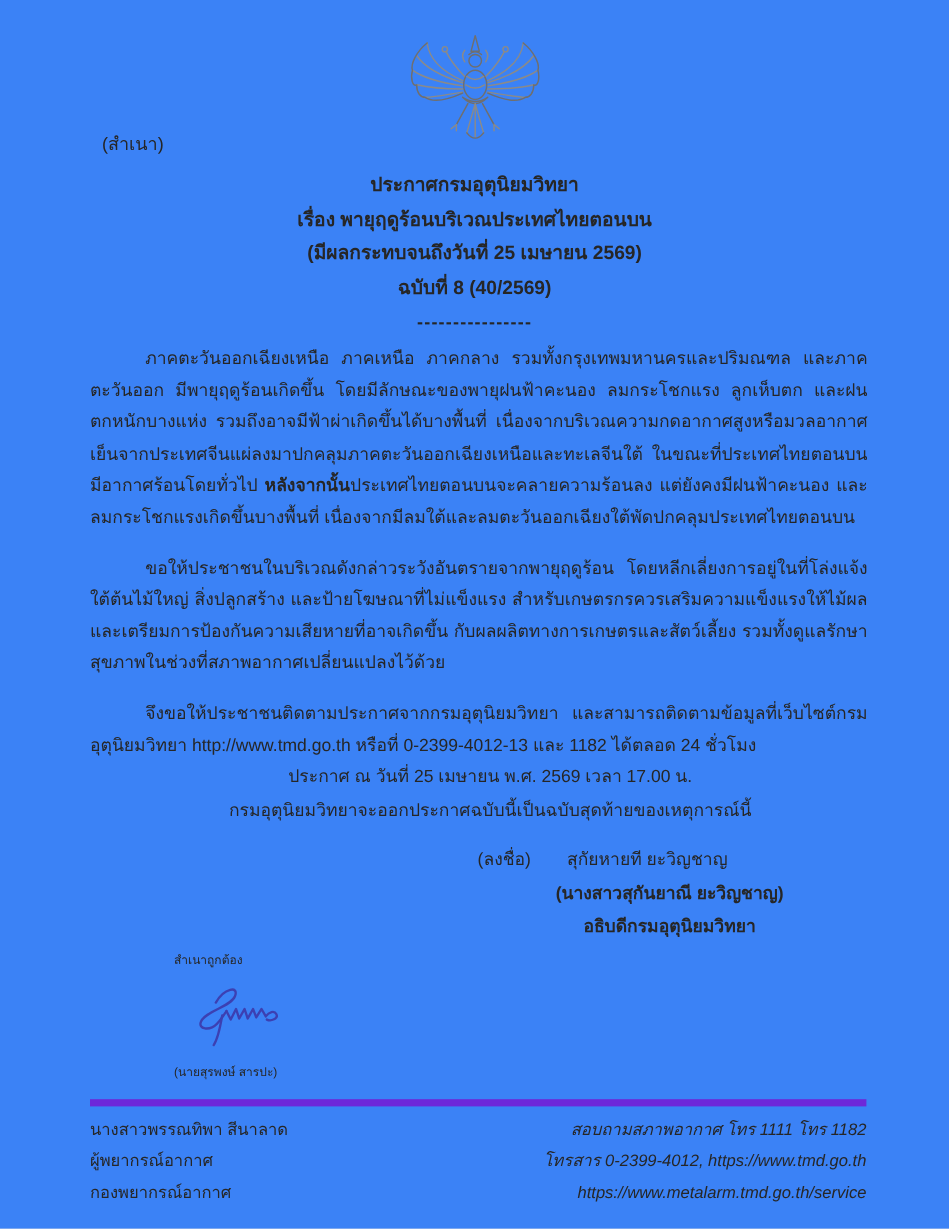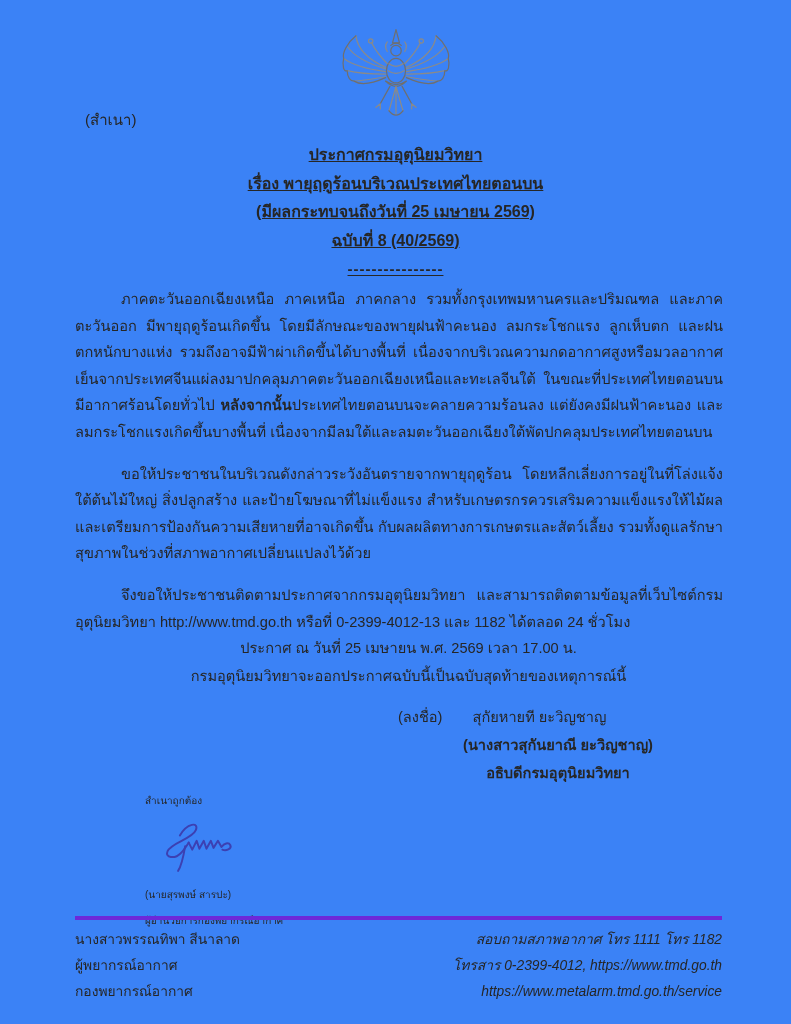--- a/index.html
+++ b/index.html
@@ -19,21 +19,20 @@
   .emblem{
     position:absolute;top:24px;left:50%;transform:translateX(-50%);
     width:122px;height:116px;
   }
   .header-block{
     position:absolute;top:141px;left:0;right:0;
     text-align:center;
     font-weight:bold;
     font-size:16px;
     line-height:28.5px;
-    text-decoration:underline;
   }
   .divider-line{
     font-weight:bold;
     letter-spacing:1px;
     font-size:15px;
   }
   .body-block{
     position:absolute;top:286px;left:75px;width:648px;
     font-size:14.6px;
     line-height:26.6px;
@@ -61,21 +60,21 @@
   .cert-block{
     position:absolute;top:788px;left:100px;
     font-size:10px;
     line-height:26px;
     margin-left:45px;
   }
   .cert-sign{display:block;margin:2px 0 4px 2px;width:110px;height:62px;}
   .cert-name{margin-top:2px;}
   .footer{
     position:absolute;top:916px;left:75px;right:69px;
-    border-top:4px solid #6d28d9;
+    border-top:6px solid #6d28d9;
     padding-top:7px;
     display:flex;justify-content:space-between;
     font-size:13.8px;
     line-height:26px;
   }
   .footer .right{text-align:right;font-style:italic;}
   .muted-stroke{stroke:#8a8a8a;fill:none;stroke-width:1.4;stroke-linecap:round;stroke-linejoin:round;}
   .muted-stroke-d{stroke:#6f6f6f;fill:none;stroke-width:1.4;stroke-linecap:round;stroke-linejoin:round;}
   .sig-stroke{stroke:#3c40b2;fill:none;stroke-width:2.2;stroke-linecap:round;stroke-linejoin:round;}
 </style>
@@ -144,21 +143,20 @@
   </div>
 
   <div class="cert-block">
     <div>สำเนาถูกต้อง</div>
     <svg class="cert-sign" viewBox="0 0 110 70" aria-hidden="true">
       <path class="sig-stroke" d="M30,22 C38,8 52,6 48,16 C44,26 20,30 16,40 C13,47 24,49 31,42 C35,38 38,33 40,30"></path>
       <path class="sig-stroke" d="M40,30 l4,8 l5,-10 l3,9 l5,-9 l3,9 l5,-9 l3,8 l5,-8 l4,7 c3,-4 8,-6 10,-2 c2,4 -5,7 -9,5"></path>
       <path class="sig-stroke" d="M36,34 C34,46 32,56 28,62"></path>
     </svg>
     <div class="cert-name">(นายสุรพงษ์ สารปะ)</div>
-    <div>ผู้อำนวยการกองพยากรณ์อากาศ</div>
   </div>
 
   <div class="footer">
     <div class="left">
       <div>นางสาวพรรณทิพา สีนาลาด</div>
       <div>ผู้พยากรณ์อากาศ</div>
       <div>กองพยากรณ์อากาศ</div>
     </div>
     <div class="right">
       <div>สอบถามสภาพอากาศ โทร 1111 โทร 1182</div>

